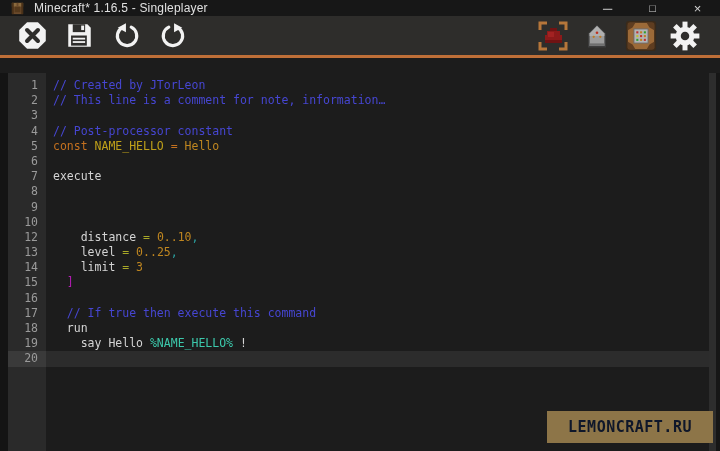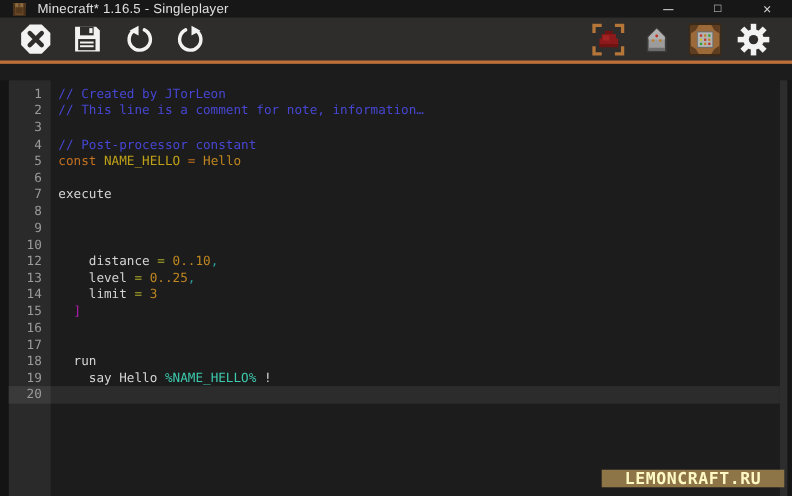--- a/index.html
+++ b/index.html
@@ -30,22 +30,22 @@
   .scroll-track { position:absolute; right:4px; top:0; bottom:0; width:7px; background:#2d2d2d; }
   .right-edge   { position:absolute; right:0; top:0; bottom:0; width:4px; background:#161616; }
   .rows { position:absolute; top:5px; left:8px; right:11px; }
   .row { display:flex; height:15.2px; line-height:15.2px; white-space:pre; }
   .row .ln { flex:0 0 38px; width:38px; text-align:right; padding-right:8px; color:#9b9b9b; }
   .row .code { padding-left:7px; color:#d4d4d4; }
   .row.current { background:#2c2c2c; }
   .row.current .ln { background:#3a3a3a; }
 
   
-  .watermark { position:absolute; right:7px; bottom:8px; width:166px; height:16px;
-               background:#8d7548; color:#fef9c3; font-weight:bold; font-size:15px;
+  .watermark { position:absolute; right:7px; bottom:8px; width:166px; height:32px;
+               background:#8d7548; color:#0f172a; font-weight:bold; font-size:15px;
                letter-spacing:.5px; display:flex; align-items:center; justify-content:center; }
 </style>
 </head>
 <body>
 
 <div class="window">
 
   <div class="titlebar">
     <svg class="tb-appicon" viewBox="0 0 16 16">
       <rect x="2" y="2" width="12" height="12" fill="#6b4a2b"></rect>
@@ -174,21 +174,21 @@
         <div class="row"><span class="ln">6</span><span class="code"></span></div>
         <div class="row"><span class="ln">7</span><span class="code"><span style="color: rgb(212, 212, 212);">execute</span></span></div>
         <div class="row"><span class="ln">8</span><span class="code"></span></div>
         <div class="row"><span class="ln">9</span></div>
         <div class="row"><span class="ln">10</span></div>
         <div class="row"><span class="ln">12</span><span class="code"><span style="color: rgb(212, 212, 212);">    distance </span><span style="color: rgb(168, 168, 39);">= </span><span style="color: rgb(191, 134, 32);">0..10</span><span style="color: rgb(43, 159, 159);">,</span></span></div>
         <div class="row"><span class="ln">13</span><span class="code"><span style="color: rgb(212, 212, 212);">    level </span><span style="color: rgb(168, 168, 39);">= </span><span style="color: rgb(191, 134, 32);">0..25</span><span style="color: rgb(43, 159, 159);">,</span></span></div>
         <div class="row"><span class="ln">14</span><span class="code"><span style="color: rgb(212, 212, 212);">    limit </span><span style="color: rgb(168, 168, 39);">= </span><span style="color: rgb(191, 134, 32);">3</span></span></div>
         <div class="row"><span class="ln">15</span><span class="code"><span style="color: rgb(178, 28, 178);">  ]</span></span></div>
         <div class="row"><span class="ln">16</span><span class="code"></span></div>
-        <div class="row"><span class="ln">17</span></div>
+        <div class="row"><span class="ln">17</span><span class="code"><span style="color: rgb(70, 70, 210);">  // If true then execute this command</span></span></div>
         <div class="row"><span class="ln">18</span><span class="code"><span style="color: rgb(212, 212, 212);">  run</span></span></div>
         <div class="row"><span class="ln">19</span><span class="code"><span style="color: rgb(212, 212, 212);">    say Hello </span><span style="color: rgb(60, 201, 172);">%NAME_HELLO%</span><span style="color: rgb(212, 212, 212);"> !</span></span></div>
         <div class="row current"><span class="ln">20</span><span class="code"></span></div>
       </div>
     <div class="watermark">LEMONCRAFT.RU</div>
   </div>
 
 </div>
 
 </body></html>

